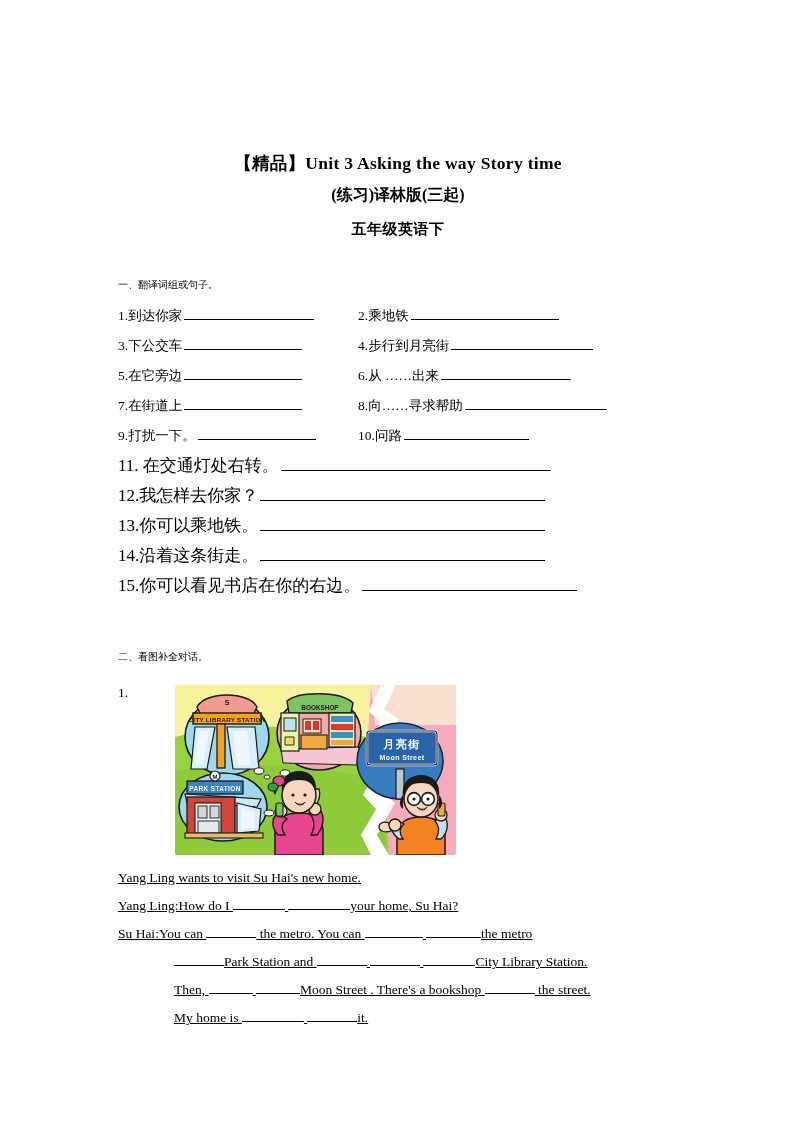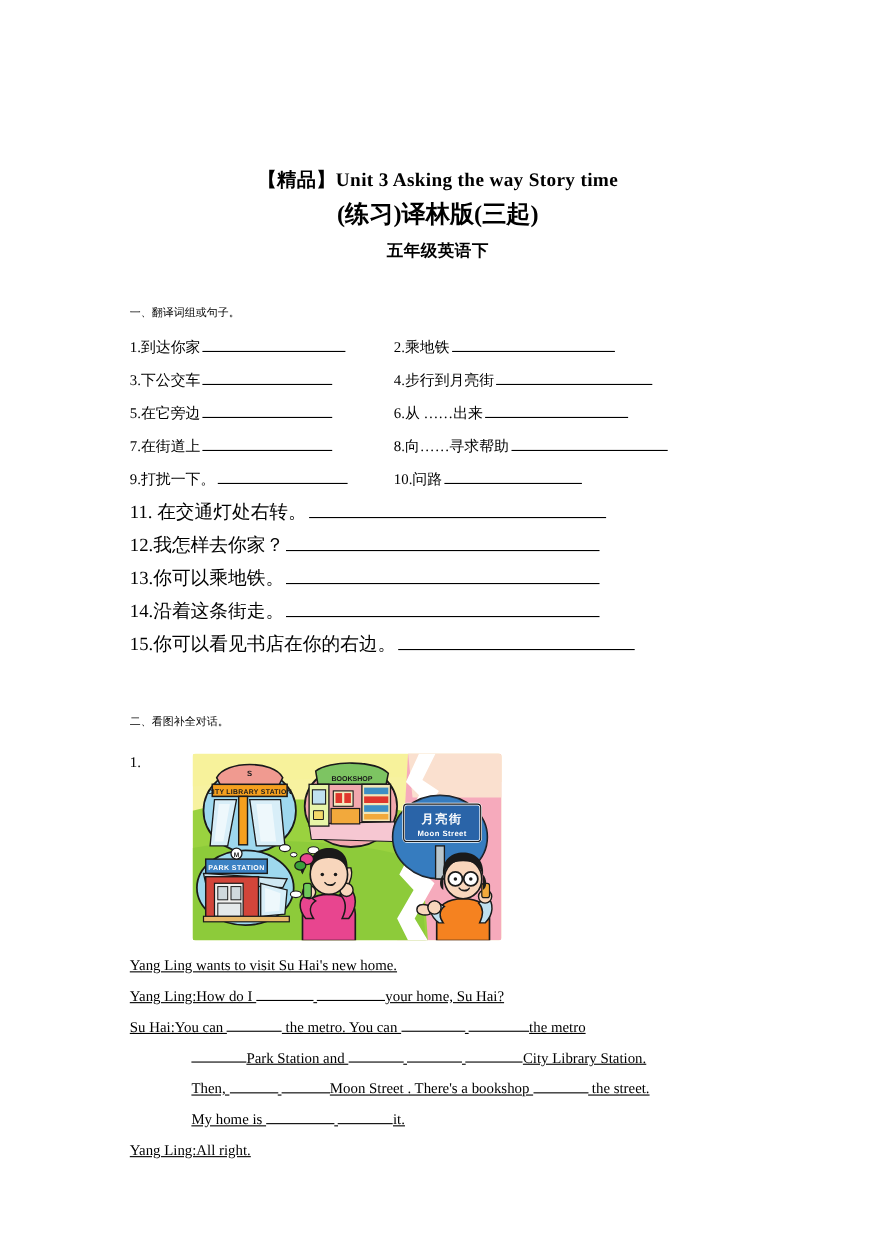--- a/index.html
+++ b/index.html
@@ -32,21 +32,21 @@
     text-align: center;
   }
   .title-line-1 {
     font-size: 17.5px;
     font-weight: bold;
     letter-spacing: 0.3px;
     line-height: 30px;
     white-space: nowrap;
   }
   .title-line-2 {
-    font-size: 22px;
+    font-size: 16px;
     font-weight: bold;
     line-height: 34px;
   }
   .title-line-3 {
     font-size: 15px;
     font-weight: bold;
     line-height: 34px;
     letter-spacing: 0.5px;
   }
 
@@ -342,16 +342,15 @@
     </svg>
   </div>
 
   <div class="dialogue" id="dialogue-block">
       <div class="dlg-line"><span>Yang Ling wants to visit Su Hai's new home.</span></div>
       <div class="dlg-line"><span>Yang Ling:How do I </span><span class="u" style="width: 52px;"></span><span> </span><span class="u" style="width: 62px;"></span><span>your home, Su Hai?</span></div>
       <div class="dlg-line"><span>Su Hai:You can </span><span class="u" style="width: 50px;"></span><span> the metro.   You can </span><span class="u" style="width: 58px;"></span><span> </span><span class="u" style="width: 55px;"></span><span>the     metro</span></div>
       <div class="dlg-line indent"><span class="u" style="width: 50px;"></span><span>Park Station and    </span><span class="u" style="width: 50px;"></span><span> </span><span class="u" style="width: 50px;"></span><span> </span><span class="u" style="width: 52px;"></span><span>City Library   Station.</span></div>
       <div class="dlg-line indent"><span>Then, </span><span class="u" style="width: 44px;"></span><span>  </span><span class="u" style="width: 44px;"></span><span>Moon Street . There's a bookshop </span><span class="u" style="width: 50px;"></span><span> the street.</span></div>
       <div class="dlg-line indent"><span>My home is   </span><span class="u" style="width: 62px;"></span><span>  </span><span class="u" style="width: 50px;"></span><span>it.</span></div>
-      <div class="dlg-line"><span>Yang Ling:All right.</span></div>
     </div>
 
 </div>
 
 </body></html>

